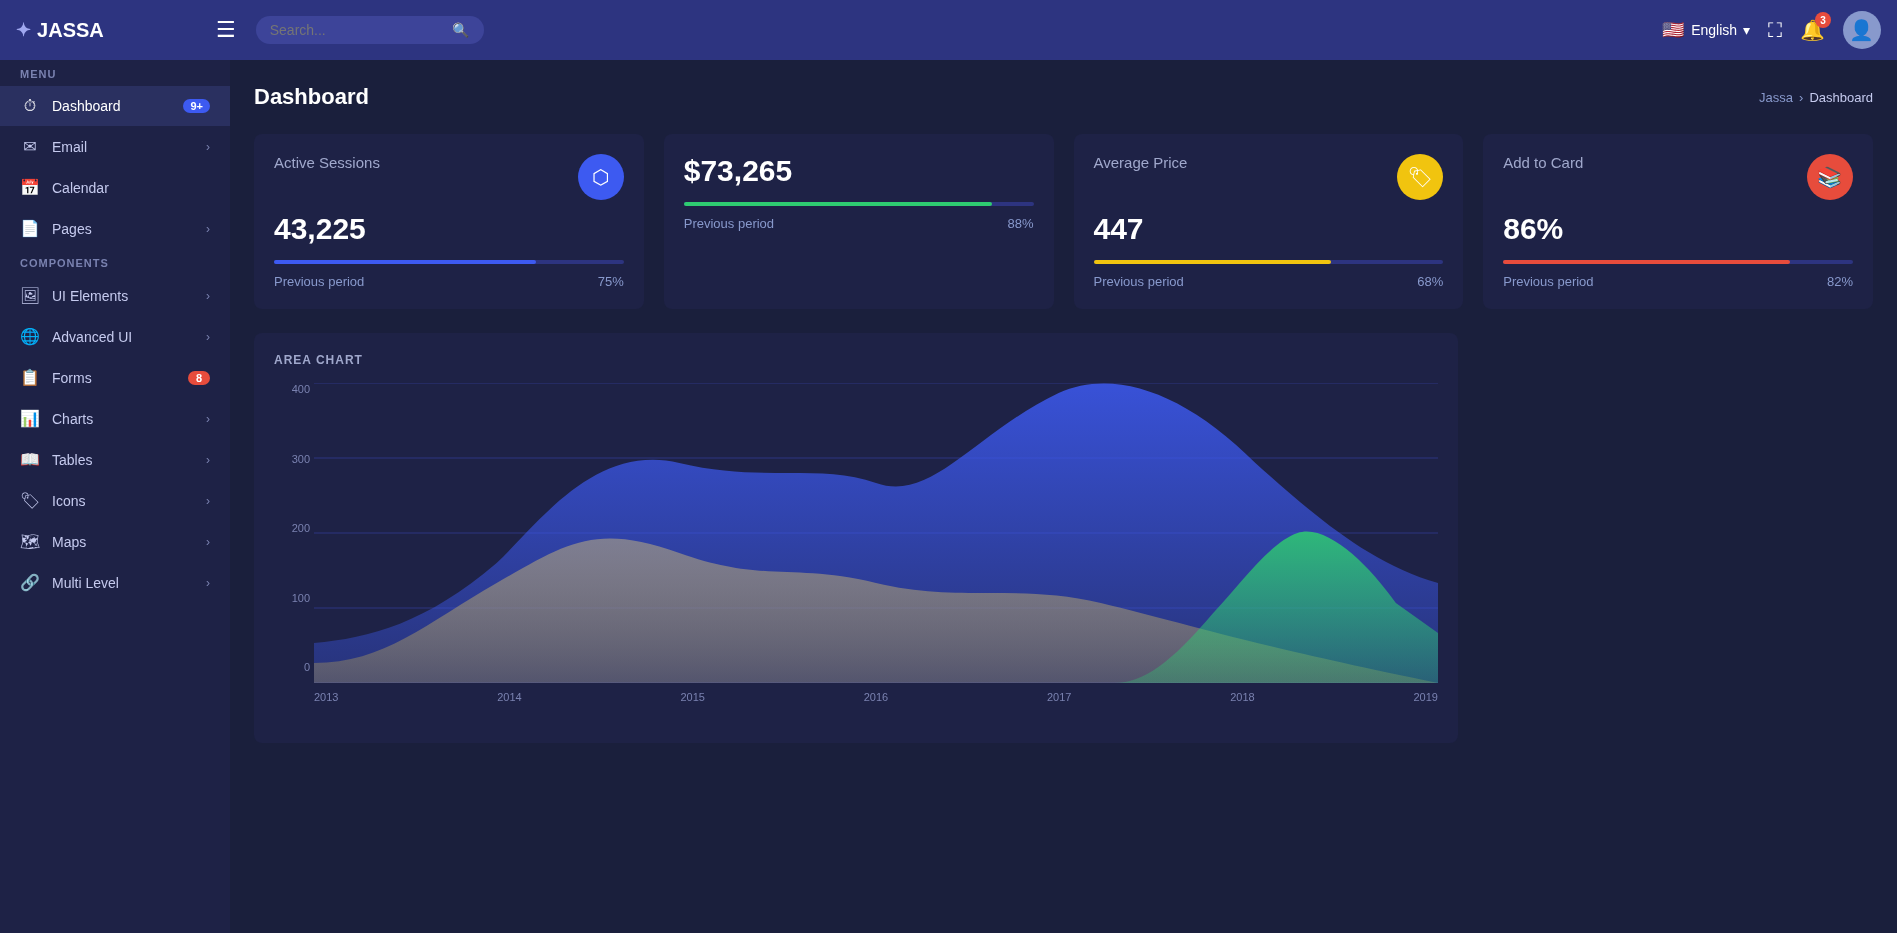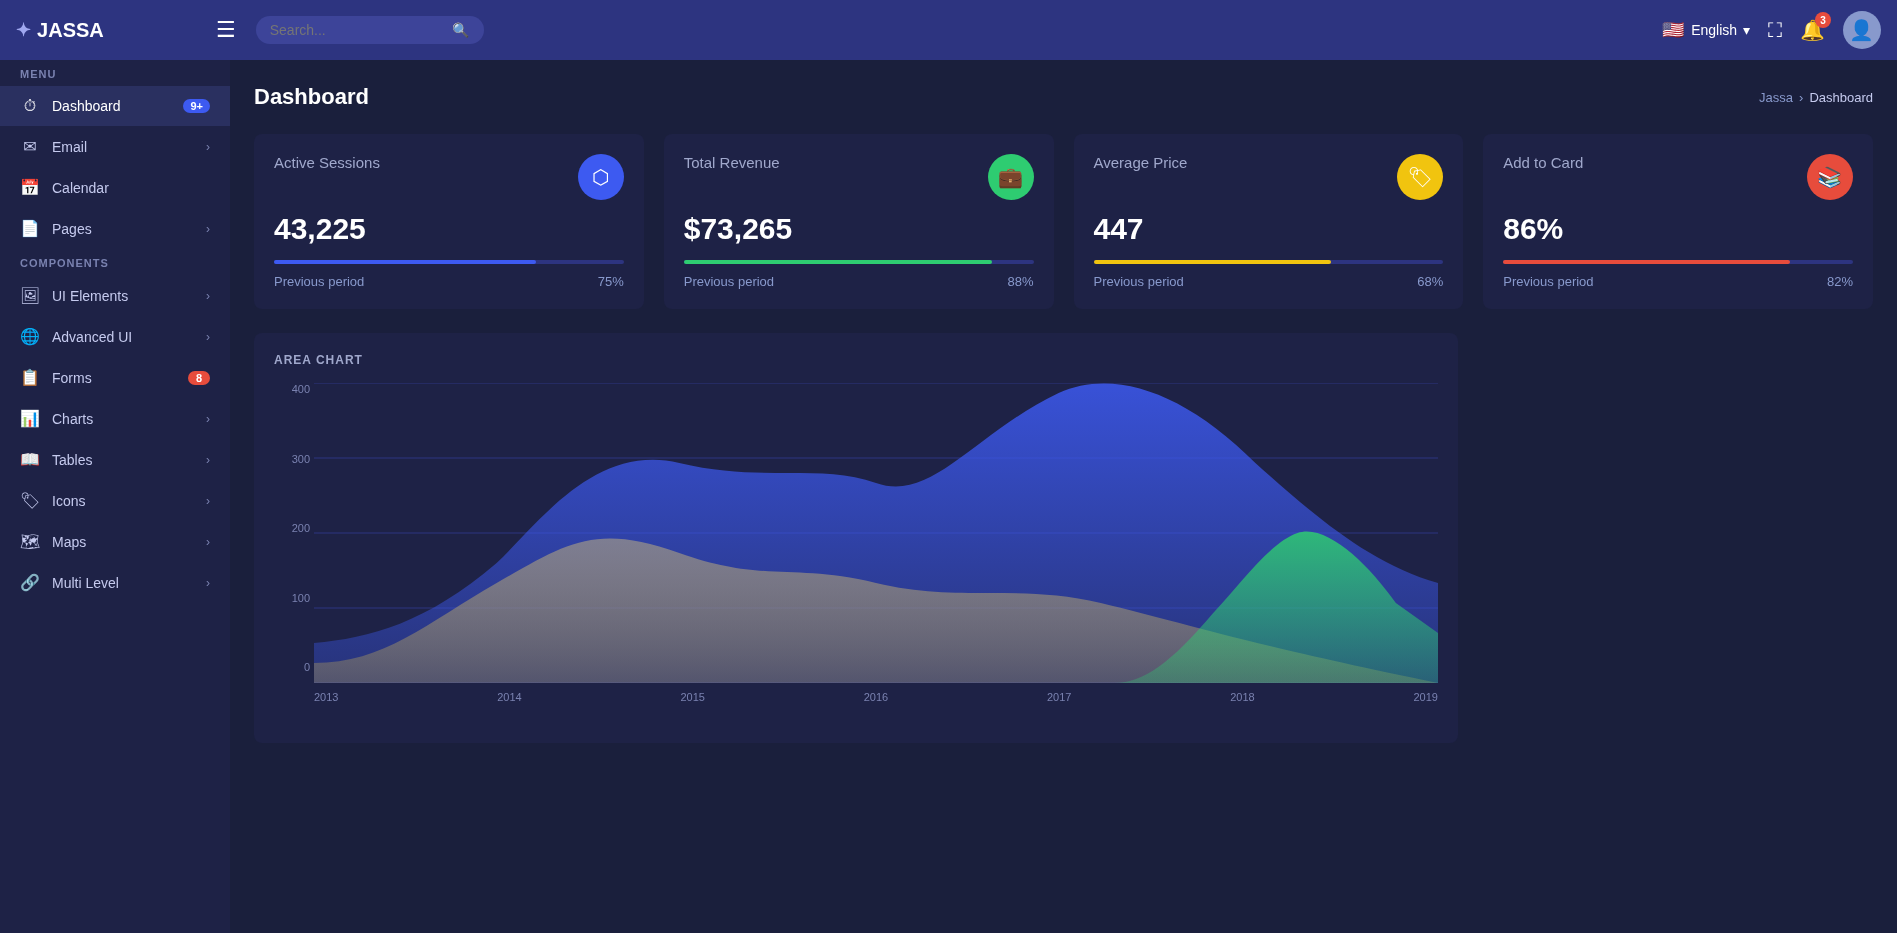--- a/index.html
+++ b/index.html
@@ -383,24 +383,20 @@
         <div class="stat-bar-bg">
           <div class="stat-bar blue" style="width:75%"></div>
         </div>
         <div class="stat-footer">
           <span>Previous period</span>
           <span>75%</span>
         </div>
       </div>
 
       <div class="stat-card">
-        <div class="stat-card-header">
-          <span class="stat-card-title">Total Revenue</span>
-          <div class="stat-icon green">💼</div>
-        </div>
         <div class="stat-value">$73,265</div>
         <div class="stat-bar-bg">
           <div class="stat-bar green" style="width:88%"></div>
         </div>
         <div class="stat-footer">
           <span>Previous period</span>
           <span>88%</span>
         </div>
       </div>
 

